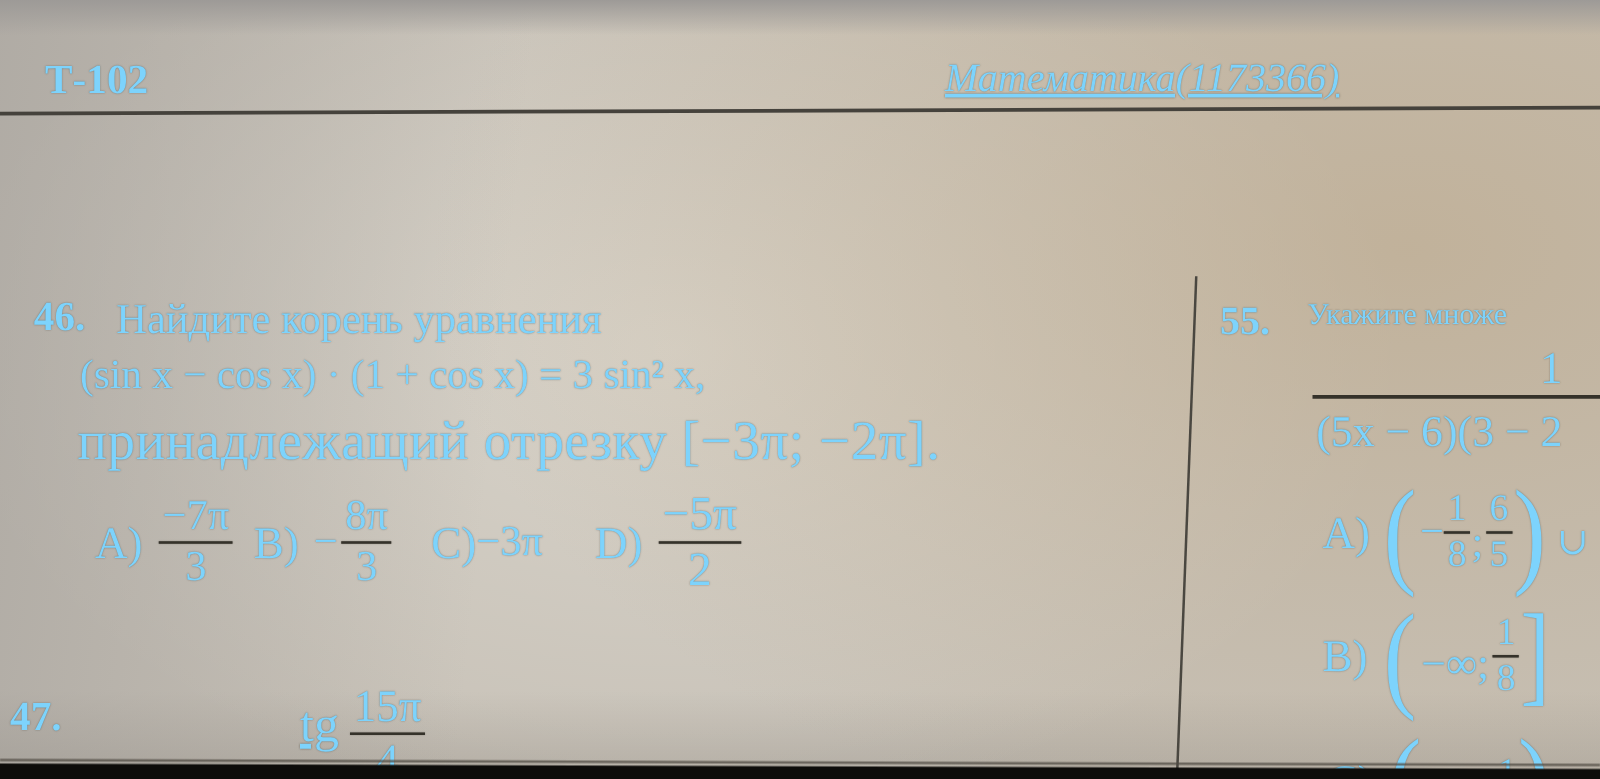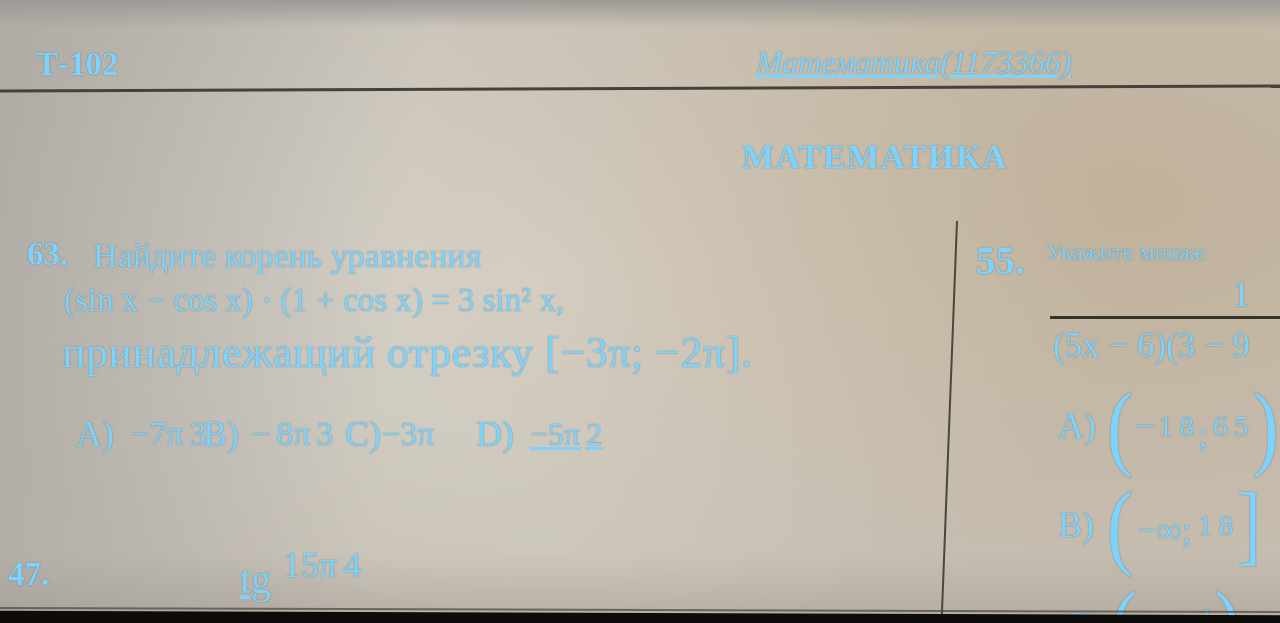--- a/index.html
+++ b/index.html
@@ -26,45 +26,44 @@
 
   .hrule{position:absolute;left:0;top:87px;width:1280px;height:2.5px;
     background:#45423c;transform:rotate(-0.22deg);}
   .divider{position:absolute;left:956px;top:221px;width:2.4px;height:395px;
     background:#4a4740;transform:rotate(2.2deg);transform-origin:top center;}
   .preline{position:absolute;left:0;top:609px;width:1280px;height:2px;
     background:rgba(80,75,67,0.75);transform:rotate(0.18deg);}
   .bottombar{position:absolute;left:-6px;top:613px;width:1292px;height:18px;
     background:#0d0c0a;transform:rotate(0.2deg);z-index:9;}
 
-  .frac{display:inline-flex;flex-direction:row;align-items:stretch;text-align:center;vertical-align:middle;justify-content:space-between;}
+  .frac{display:inline-flex;flex-direction:column;align-items:stretch;text-align:center;vertical-align:middle;justify-content:space-between;}
   .frac .fnum,.frac .fden{line-height:1.02;padding:0 3px;}
   .frac .fbar{height:2.4px;background:#35322a;margin:2px 0;box-shadow:0 0 1px rgba(53,50,42,0.6);}
 
   .optrow{position:absolute;display:flex;align-items:center;}
   .bigp{font-size:78px;line-height:1;display:inline-block;transform:scaleY(1.22);
     font-weight:400;padding:0 1px;}
   .bigb{font-size:70px;line-height:1;display:inline-block;transform:scaleY(1.28);padding:0 1px;}
 </style>
 </head>
 <body>
 
 <div class="paper"></div>
 
 <div class="content">
 
   <div class="abs ink b" style="left:36px;top:46px;font-size:33px;">Т-102</div>
   <div class="abs ink it" style="left:756px;top:44px;font-size:32px;">Математика(1173366)</div>
   <div class="hrule"></div>
 
-  <div class="abs ink b" style="left:640px;top:138px;width:470px;text-align:center;font-size:34px;letter-spacing:1.5px;">МАТЕМАТИКА</div>
 
   <div class="divider"></div>
 
-  <div class="abs ink b" style="left:27px;top:236px;font-size:33px;">63.</div>
+  <div class="abs ink b" style="left:27px;top:236px;font-size:33px;">46.</div>
   <div class="abs ink" style="left:93px;top:237px;font-size:34px;">Найдите корень уравнения</div>
   <div class="abs ink" style="left:64px;top:282px;font-size:33px;">(sin x − cos x) · (1 + cos x) = 3 sin² x,</div>
   <div class="abs ink" style="left:62px;top:327px;font-size:44px;letter-spacing:0.5px;">принадлежащий отрезку [−3π; −2π].</div>
 
   <div class="optrow ink" style="left:76px;top:392px;height:84px;font-size:36px;">
     <span>A)</span>
     <span class="frac" style="font-size:34px;margin-left:13px;">
       <span class="fnum">−7π</span>
       <span class="fbar"></span>
       <span class="fden">3</span>
@@ -78,42 +77,42 @@
       <span class="fbar"></span>
       <span class="fden">3</span>
     </span>
   </div>
   <div class="optrow ink" style="left:345px;top:392px;height:84px;font-size:36px;">
     <span>C)</span>
     <span style="font-size:34px;">−3π</span>
   </div>
   <div class="optrow ink" style="left:476px;top:392px;height:84px;font-size:36px;">
     <span>D)</span>
-    <span class="frac" style="font-size:32px;margin-left:13px;text-decoration:underline;">
+    <span class="frac" style="font-size:38px;margin-left:13px;">
       <span class="fnum">−5π</span>
       <span class="fbar"></span>
       <span class="fden">2</span>
     </span>
   </div>
 
   <div class="abs ink b" style="left:8px;top:556px;font-size:33px;">47.</div>
   <div class="abs ink" style="left:240px;top:556px;font-size:40px;text-decoration:underline;">tg</div>
   <div class="abs" style="left:280px;top:547px;">
     <span class="frac ink" style="font-size:36px;">
       <span class="fnum">15π</span>
       <span class="fbar"></span>
       <span class="fden">4</span>
     </span>
   </div>
 
-  <div class="abs ink b" style="left:976px;top:238px;font-size:39px;">55.</div>
+  <div class="abs ink b" style="left:976px;top:238px;font-size:32px;">55.</div>
   <div class="abs ink" style="left:1046px;top:239px;font-size:24px;">Укажите множе</div>
   <div class="abs ink" style="left:1232px;top:273px;font-size:36px;">1</div>
   <div class="abs" style="left:1050px;top:316px;width:232px;height:2.6px;background:#35322a;"></div>
-  <div class="abs ink" style="left:1053px;top:326px;font-size:35px;">(5x − 6)(3 − 9</div>
+  <div class="abs ink" style="left:1053px;top:326px;font-size:35px;">(5x − 6)(3 − 2</div>
 
   <div class="optrow ink" style="left:1058px;top:378px;height:96px;font-size:36px;">
     <span>A)</span>
     <span class="bigp" style="margin-left:10px;">(</span>
     <span style="font-size:34px;margin-left:2px;">−</span>
     <span class="frac" style="font-size:30px;">
       <span class="fnum">1</span>
       <span class="fbar"></span>
       <span class="fden">8</span>
     </span>

